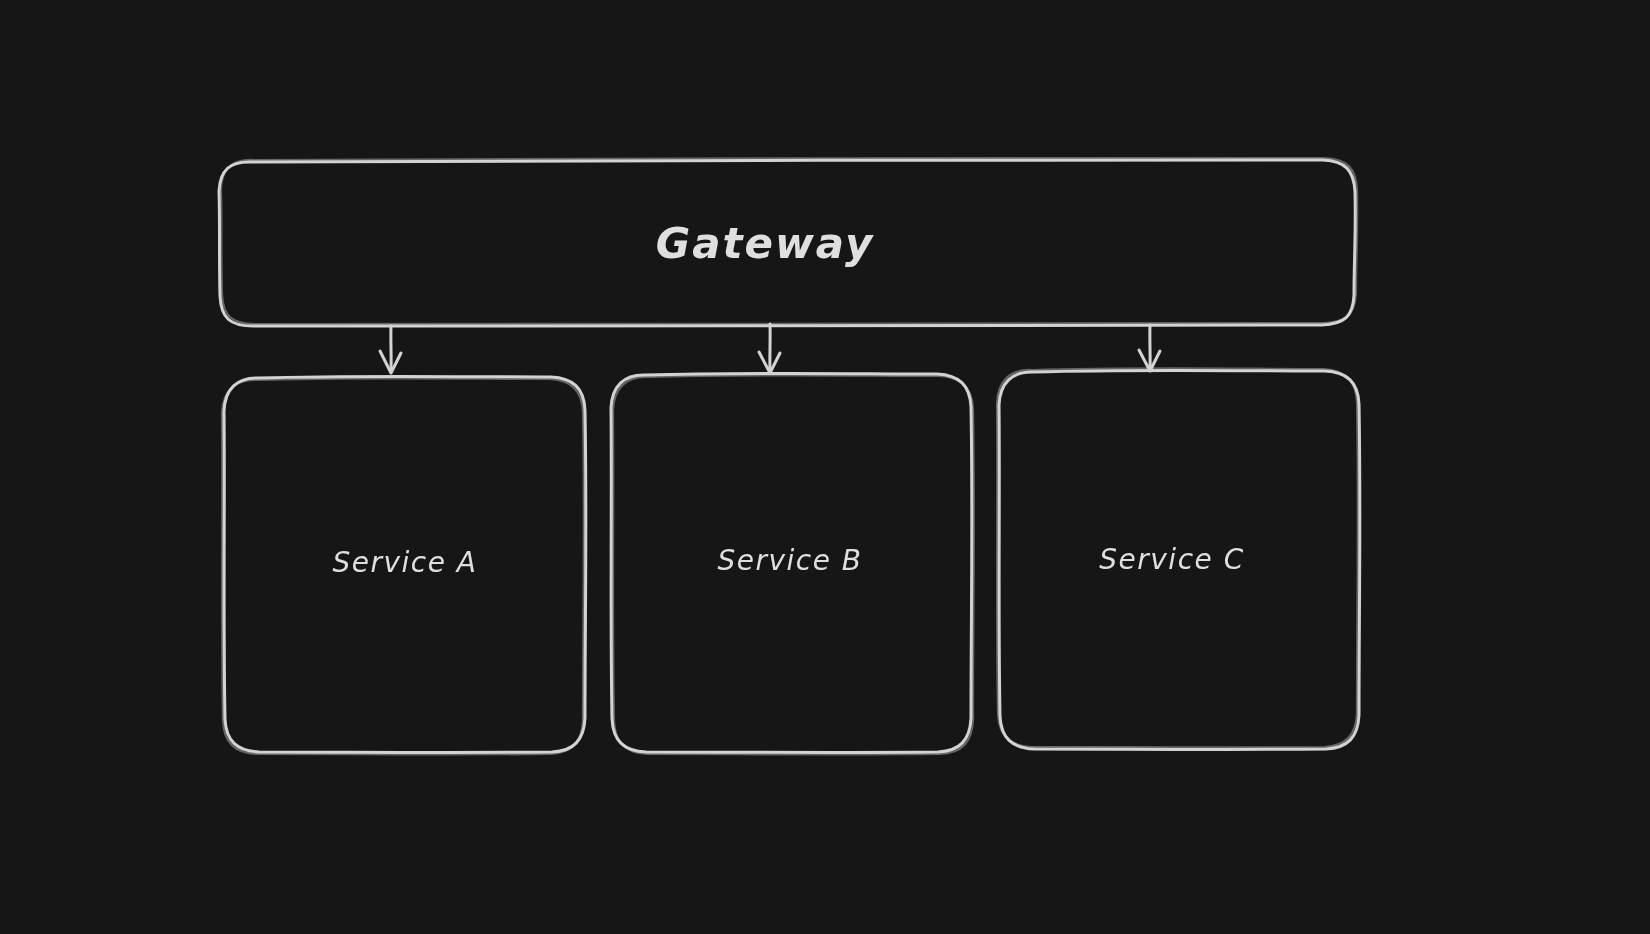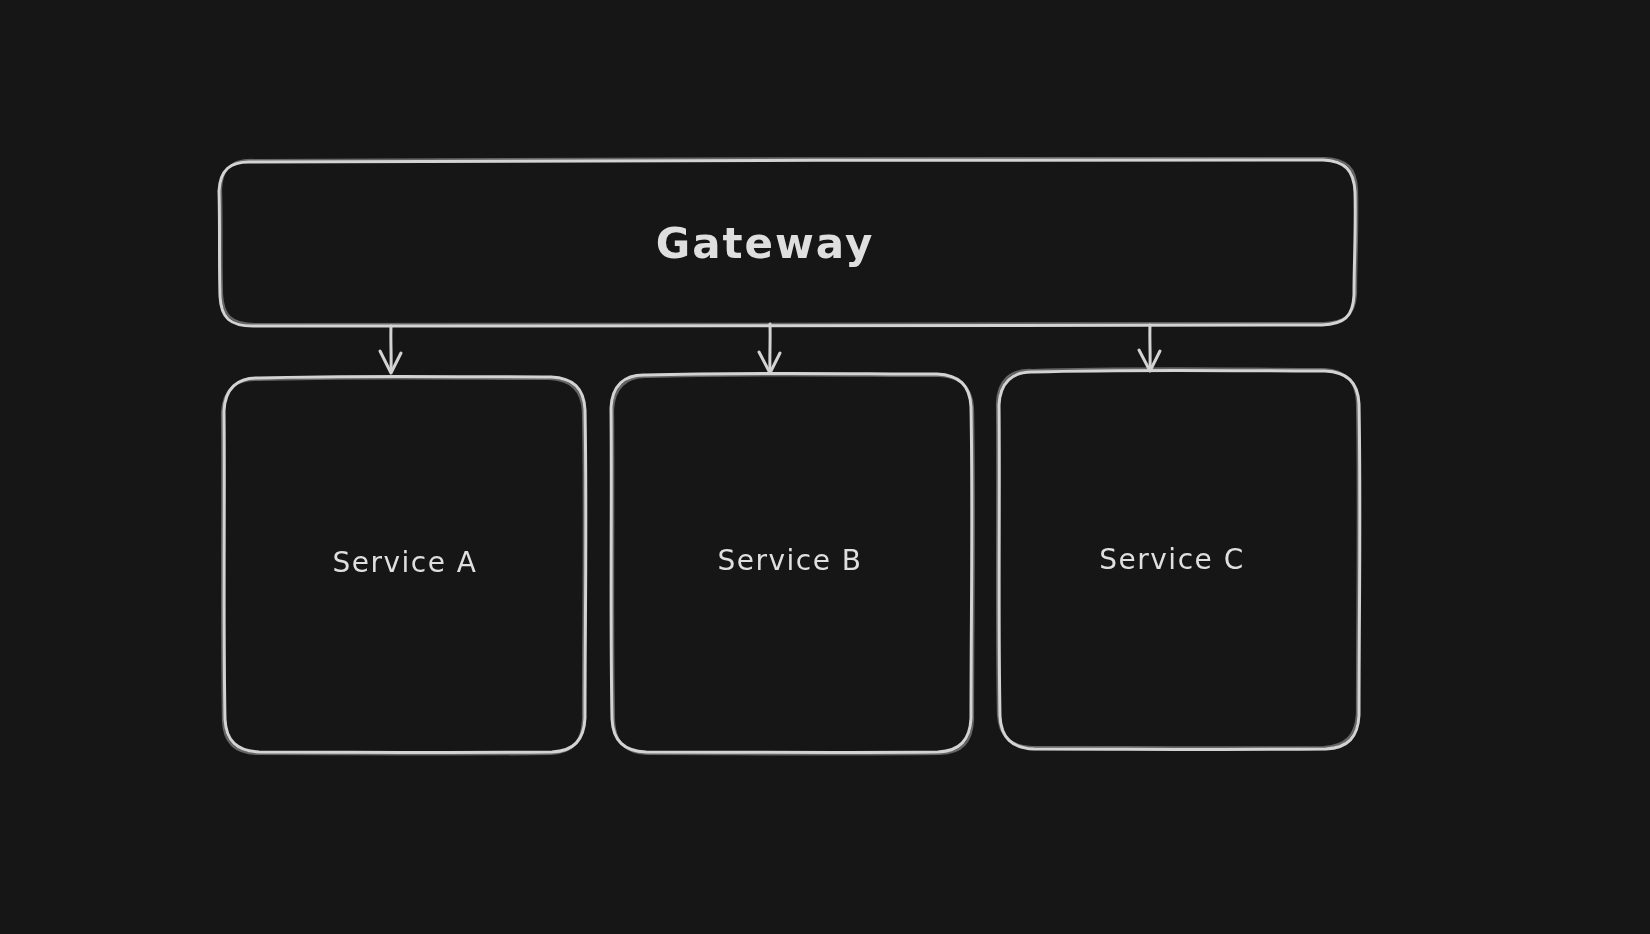--- a/index.html
+++ b/index.html
@@ -12,20 +12,21 @@
     padding: 0;
     background: var(--background);
     width: 1650px;
     height: 934px;
     overflow: hidden;
   }
   .canvas-wrap {
     position: relative;
     width: 1650px;
     height: 934px;
+    font-style: italic;
   }
   svg { display: block; }
   .shape {
     fill: none;
     stroke: var(--stroke);
     stroke-width: 3;
     stroke-linecap: round;
     stroke-linejoin: round;
   }
   .ghost {

